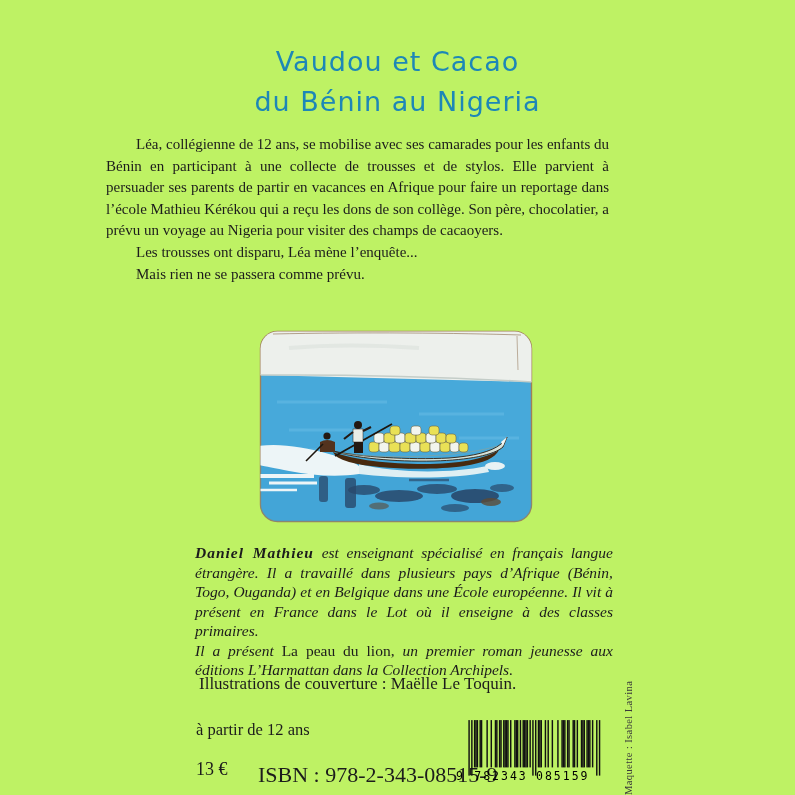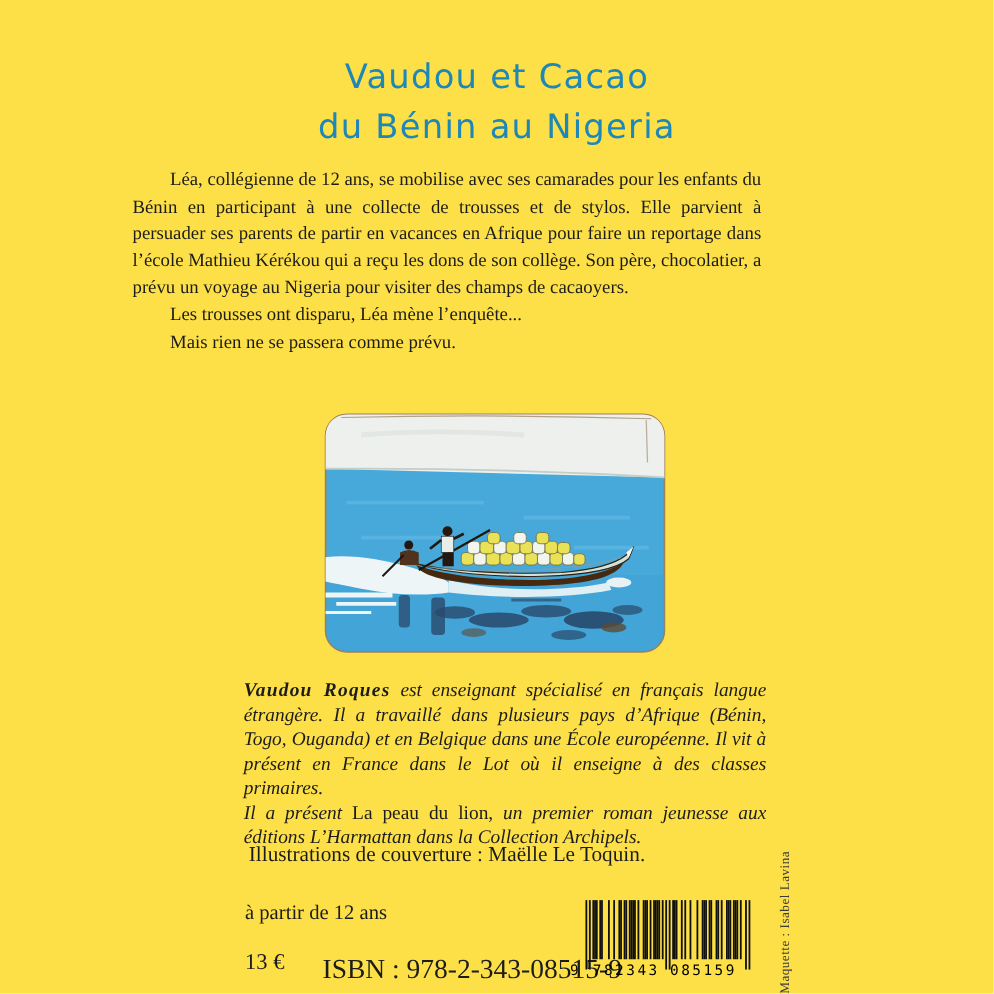--- a/index.html
+++ b/index.html
@@ -1,17 +1,17 @@
 <!DOCTYPE html>
 <html><head>
 <meta charset="utf-8">
 <style>
   html,body { margin:0; padding:0; background:#ffffff; }
   .cover {
-    position:relative; width:795px; height:795px; background:#fde047;
+    position:relative; width:795px; height:795px; background:#bef264;
     font-family:"Liberation Serif", serif; color:#1c1c1c; overflow:hidden;
   }
   .title-block {
     position:absolute; top:42px; left:0; width:100%; text-align:center;
     font-family:"DejaVu Sans", sans-serif; font-size:27px; line-height:40px;
     letter-spacing:1px;
   }
   .synopsis {
     position:absolute; top:134px; left:106px; width:503px;
     font-size:15px; line-height:21.6px; text-align:justify;
@@ -147,21 +147,21 @@
         <path d="M61,112 Q68,108 76,112 L76,122 L61,122 Z" fill="#53321d"></path>
         <line x1="64" y1="114" x2="47" y2="131" stroke="#1d150d" stroke-width="1.6"></line>
 
         <path d="M14,4 C100,2 200,3 262,5" stroke="#8a6a4a" stroke-width="1" fill="none" opacity="0.6"></path>
         <path d="M258,6 L259,40" stroke="#8a6a4a" stroke-width="1" opacity="0.5"></path>
       </g>
     </svg>
   </figure>
 
   <section class="bio">
-    <p><span class="author">Vaudou Roques</span> <span>est enseignant spécialisé en français langue étrangère. Il a travaillé dans plusieurs pays d’Afrique (Bénin, Togo, Ouganda) et en Belgique dans une École européenne. Il vit à présent en France dans le Lot où il enseigne à des classes primaires.</span></p>
+    <p><span class="author">Daniel Mathieu</span> <span>est enseignant spécialisé en français langue étrangère. Il a travaillé dans plusieurs pays d’Afrique (Bénin, Togo, Ouganda) et en Belgique dans une École européenne. Il vit à présent en France dans le Lot où il enseigne à des classes primaires.</span></p>
     <p><span>Il a présent</span> <span class="roman">La peau du lion,</span> <span>un premier roman jeunesse aux éditions L’Harmattan dans la Collection Archipels.</span></p>
   </section>
 
   <p class="illus-credit">Illustrations de couverture : Maëlle Le Toquin.</p>
 
   <p class="age">à partir de 12 ans</p>
 
   <p class="price">13 €</p>
 
   <p class="isbn">ISBN : 978-2-343-08515-9</p>

